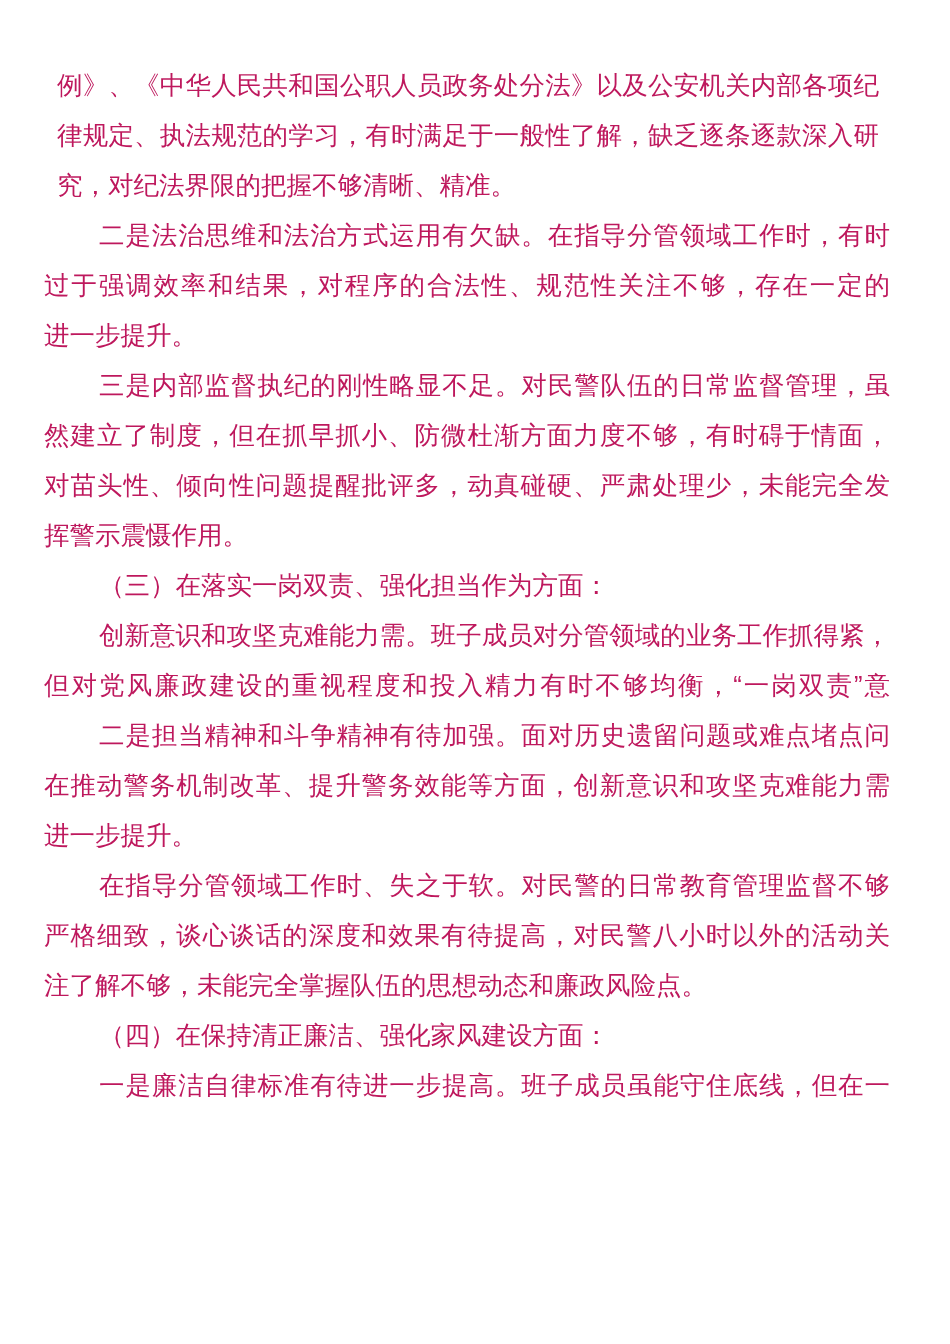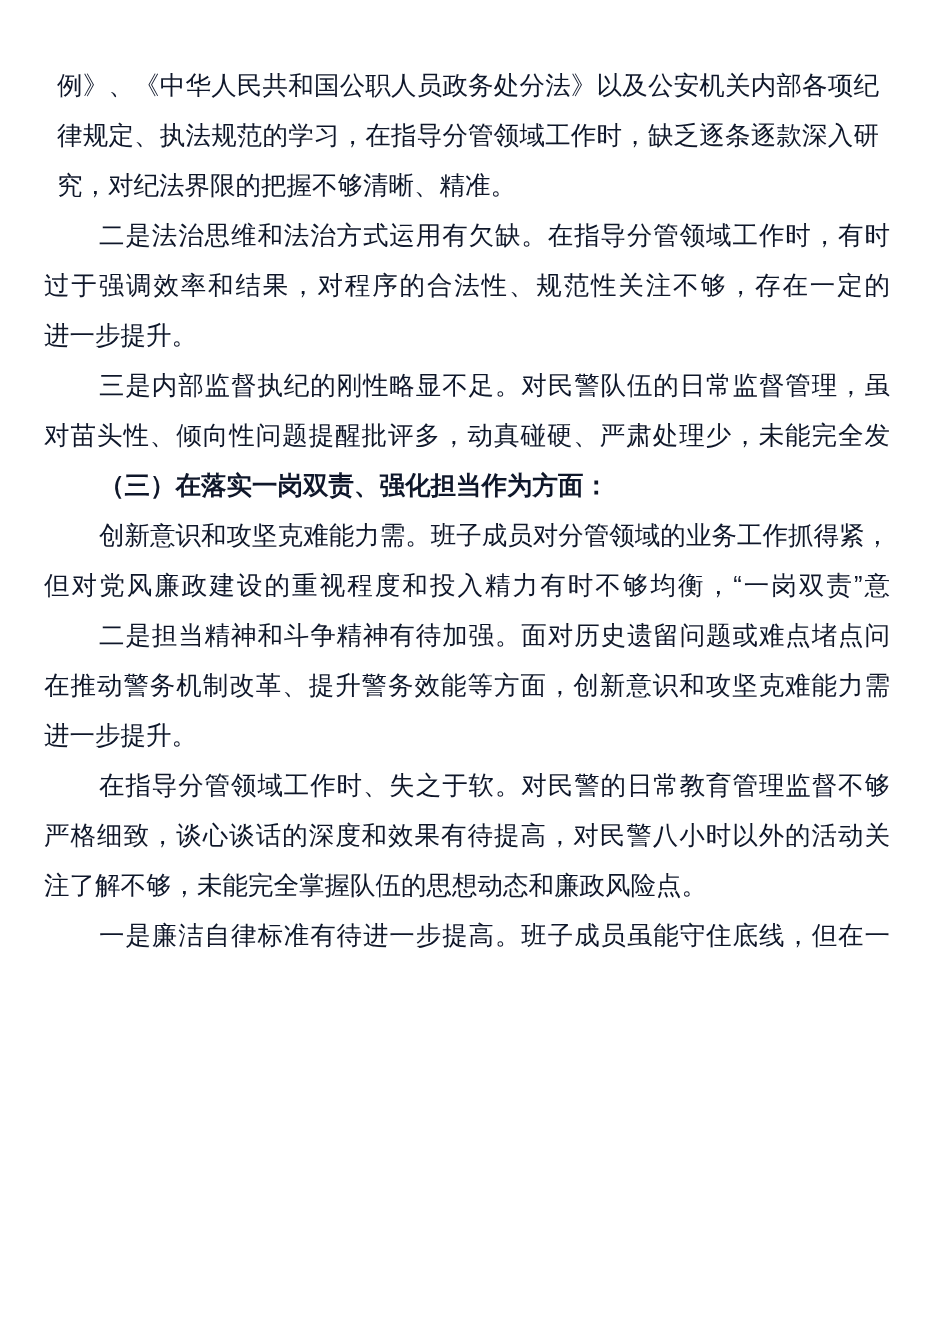--- a/index.html
+++ b/index.html
@@ -29,55 +29,60 @@
     height: 50px;
     line-height: 50px;
     font-size: 25.5px;
     letter-spacing: 0;
     text-align: justify;
     white-space: normal;
     overflow: visible;
   }
   .line.j { text-align-last: justify; }
   .line.ind { text-indent: 55px; }
-  .block.heading .line { font-weight: 700; }
+  .block.heading .line { font-weight: 400; }
 </style>
 </head>
 <body style="background: rgb(255, 255, 255);">
 
 <div class="page">
-  <div class="content" style="color: #0f172a;">
+  <div class="content" style="color: #be185d;">
       <div class="block paragraph inset">
         <div class="line j">例》、《中华人民共和国公职人员政务处分法》以及公安机关内部各项纪</div>
-        <div class="line j">律规定、执法规范的学习，在指导分管领域工作时，缺乏逐条逐款深入研</div>
+        <div class="line j">律规定、执法规范的学习，有时满足于一般性了解，缺乏逐条逐款深入研</div>
         <div class="line">究，对纪法界限的把握不够清晰、精准。</div>
       </div>
       <div class="block paragraph">
         <div class="line j ind">二是法治思维和法治方式运用有欠缺。在指导分管领域工作时，有时</div>
         <div class="line j">过于强调效率和结果，对程序的合法性、规范性关注不够，存在一定的</div>
         <div class="line">进一步提升。</div>
       </div>
       <div class="block paragraph">
         <div class="line j ind">三是内部监督执纪的刚性略显不足。对民警队伍的日常监督管理，虽</div>
+        <div class="line j">然建立了制度，但在抓早抓小、防微杜渐方面力度不够，有时碍于情面，</div>
         <div class="line j">对苗头性、倾向性问题提醒批评多，动真碰硬、严肃处理少，未能完全发</div>
+        <div class="line">挥警示震慑作用。</div>
       </div>
       <div class="block heading">
         <div class="line ind">（三）在落实一岗双责、强化担当作为方面：</div>
       </div>
       <div class="block paragraph">
         <div class="line j ind">创新意识和攻坚克难能力需。班子成员对分管领域的业务工作抓得紧，</div>
         <div class="line j">但对党风廉政建设的重视程度和投入精力有时不够均衡，“一岗双责”意</div>
       </div>
       <div class="block paragraph">
         <div class="line j ind">二是担当精神和斗争精神有待加强。面对历史遗留问题或难点堵点问</div>
         <div class="line j">在推动警务机制改革、提升警务效能等方面，创新意识和攻坚克难能力需</div>
         <div class="line">进一步提升。</div>
       </div>
       <div class="block paragraph">
         <div class="line j ind">在指导分管领域工作时、失之于软。对民警的日常教育管理监督不够</div>
         <div class="line j">严格细致，谈心谈话的深度和效果有待提高，对民警八小时以外的活动关</div>
         <div class="line">注了解不够，未能完全掌握队伍的思想动态和廉政风险点。</div>
       </div>
+      <div class="block heading">
+        <div class="line ind">（四）在保持清正廉洁、强化家风建设方面：</div>
+      </div>
       <div class="block paragraph">
         <div class="line j ind">一是廉洁自律标准有待进一步提高。班子成员虽能守住底线，但在一</div>
       </div>
     </div>
 </div>
 
 </body></html>

